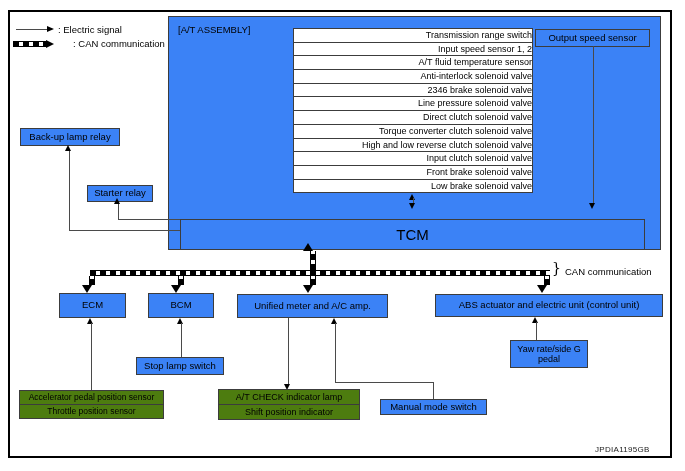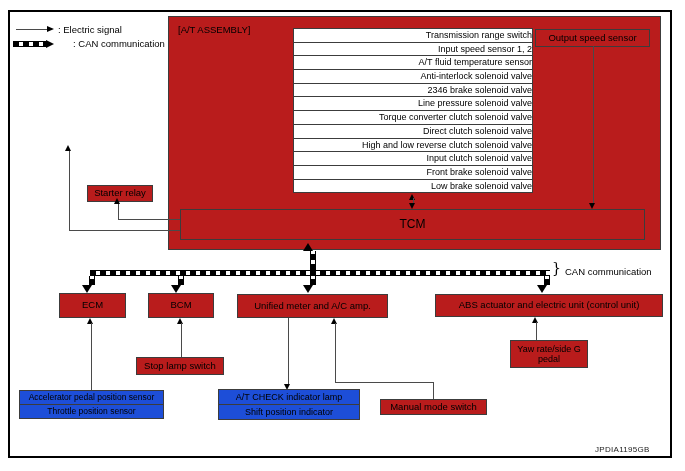--- a/index.html
+++ b/index.html
@@ -1,21 +1,21 @@
 <!DOCTYPE html>
 <html><head>
 <meta charset="utf-8">
 <style>
   html,body{margin:0;padding:0;background:#fff}
   .canvas{position:relative;width:685px;height:471px;background:#fff;
           font-family:"Liberation Sans",sans-serif;color:#000;overflow:hidden}
   .frame{position:absolute;left:8px;top:10px;width:660px;height:444px;border:2px solid #000}
-  .box{position:absolute;border:1px solid #3c3c3c;background:#b91c1c;display:flex;
+  .box{position:absolute;border:1px solid #3c3c3c;background:#3b82f6;display:flex;
        align-items:center;justify-content:center;text-align:center;font-size:9.5px;line-height:1.15}
-  .box2{position:absolute;border:1px solid #3c3c3c;background:#1d4ed8}
+  .box2{position:absolute;border:1px solid #3c3c3c;background:#4d7c0f}
   .srow{height:13px;line-height:13px;border-bottom:1px solid #3c3c3c;text-align:center;
         font-size:8.5px;white-space:nowrap;padding:0 2px}
   .srow:last-child{border-bottom:none}
   .srow.md{height:14px;line-height:14px;font-size:9px}
   .list{position:absolute;border:1px solid #3c3c3c;background:#fff}
   .lrow{height:12.7px;line-height:12.7px;border-bottom:1px solid #3c3c3c;text-align:right;
         font-size:9px;white-space:nowrap}
   .lrow:last-child{border-bottom:none}
   .lbl{position:absolute;font-size:9.5px;white-space:nowrap}
   .hline{position:absolute;height:1px;background:#4a4a4a}
@@ -50,42 +50,45 @@
   <div class="box" style="left:168px;top:16px;width:491px;height:232px;border-color:#3c3c3c"></div>
   <div class="lbl" style="left:178px;top:24px">[A/T ASSEMBLY]</div>
 
   <div class="list" style="left:293px;top:28px;width:238px">
     <div class="lrow">Transmission range switch</div>
     <div class="lrow">Input speed sensor 1, 2</div>
     <div class="lrow">A/T fluid temperature sensor</div>
     <div class="lrow">Anti-interlock solenoid valve</div>
     <div class="lrow">2346 brake solenoid valve</div>
     <div class="lrow">Line pressure solenoid valve</div>
+    <div class="lrow">Direct clutch solenoid valve</div>
     <div class="lrow">Torque converter clutch solenoid valve</div>
-    <div class="lrow">Direct clutch solenoid valve</div>
     <div class="lrow">High and low reverse clutch solenoid valve</div>
     <div class="lrow">Input clutch solenoid valve</div>
     <div class="lrow">Front brake solenoid valve</div>
     <div class="lrow">Low brake solenoid valve</div>
   </div>
 
   <div class="box" style="left:535px;top:29px;width:113px;height:16px">
     <span>Output speed sensor</span>
   </div>
   <div class="vline" style="left:593px;top:46px;height:157px"></div>
   <div class="ah ah-down" style="left:589px;top:203px"></div>
 
   <div class="ah ah-up" style="left:409px;top:194px"></div>
   <div class="vline" style="left:413px;top:198px;height:7px"></div>
   <div class="ah ah-down" style="left:409px;top:203px"></div>
 
-  <div class="box" style="left:180px;top:209px;width:463px;height:29px;font-size:12px">
+  <div class="box" style="left:180px;top:219px;width:463px;height:29px;font-size:15px">
     <span>TCM</span>
   </div>
 
+  <div class="box" style="left:20px;top:128px;width:98px;height:16px">
+    <span>Back-up lamp relay</span>
+  </div>
   <div class="box" style="left:87px;top:185px;width:64px;height:15px">
     <span>Starter relay</span>
   </div>
 
   <div class="hline" style="left:118px;top:219px;width:62px"></div>
   <div class="vline" style="left:118px;top:203px;height:16px"></div>
   <div class="ah ah-up" style="left:114px;top:198px"></div>
 
   <div class="hline" style="left:69px;top:230px;width:111px"></div>
   <div class="vline" style="left:69px;top:150px;height:80px"></div>

